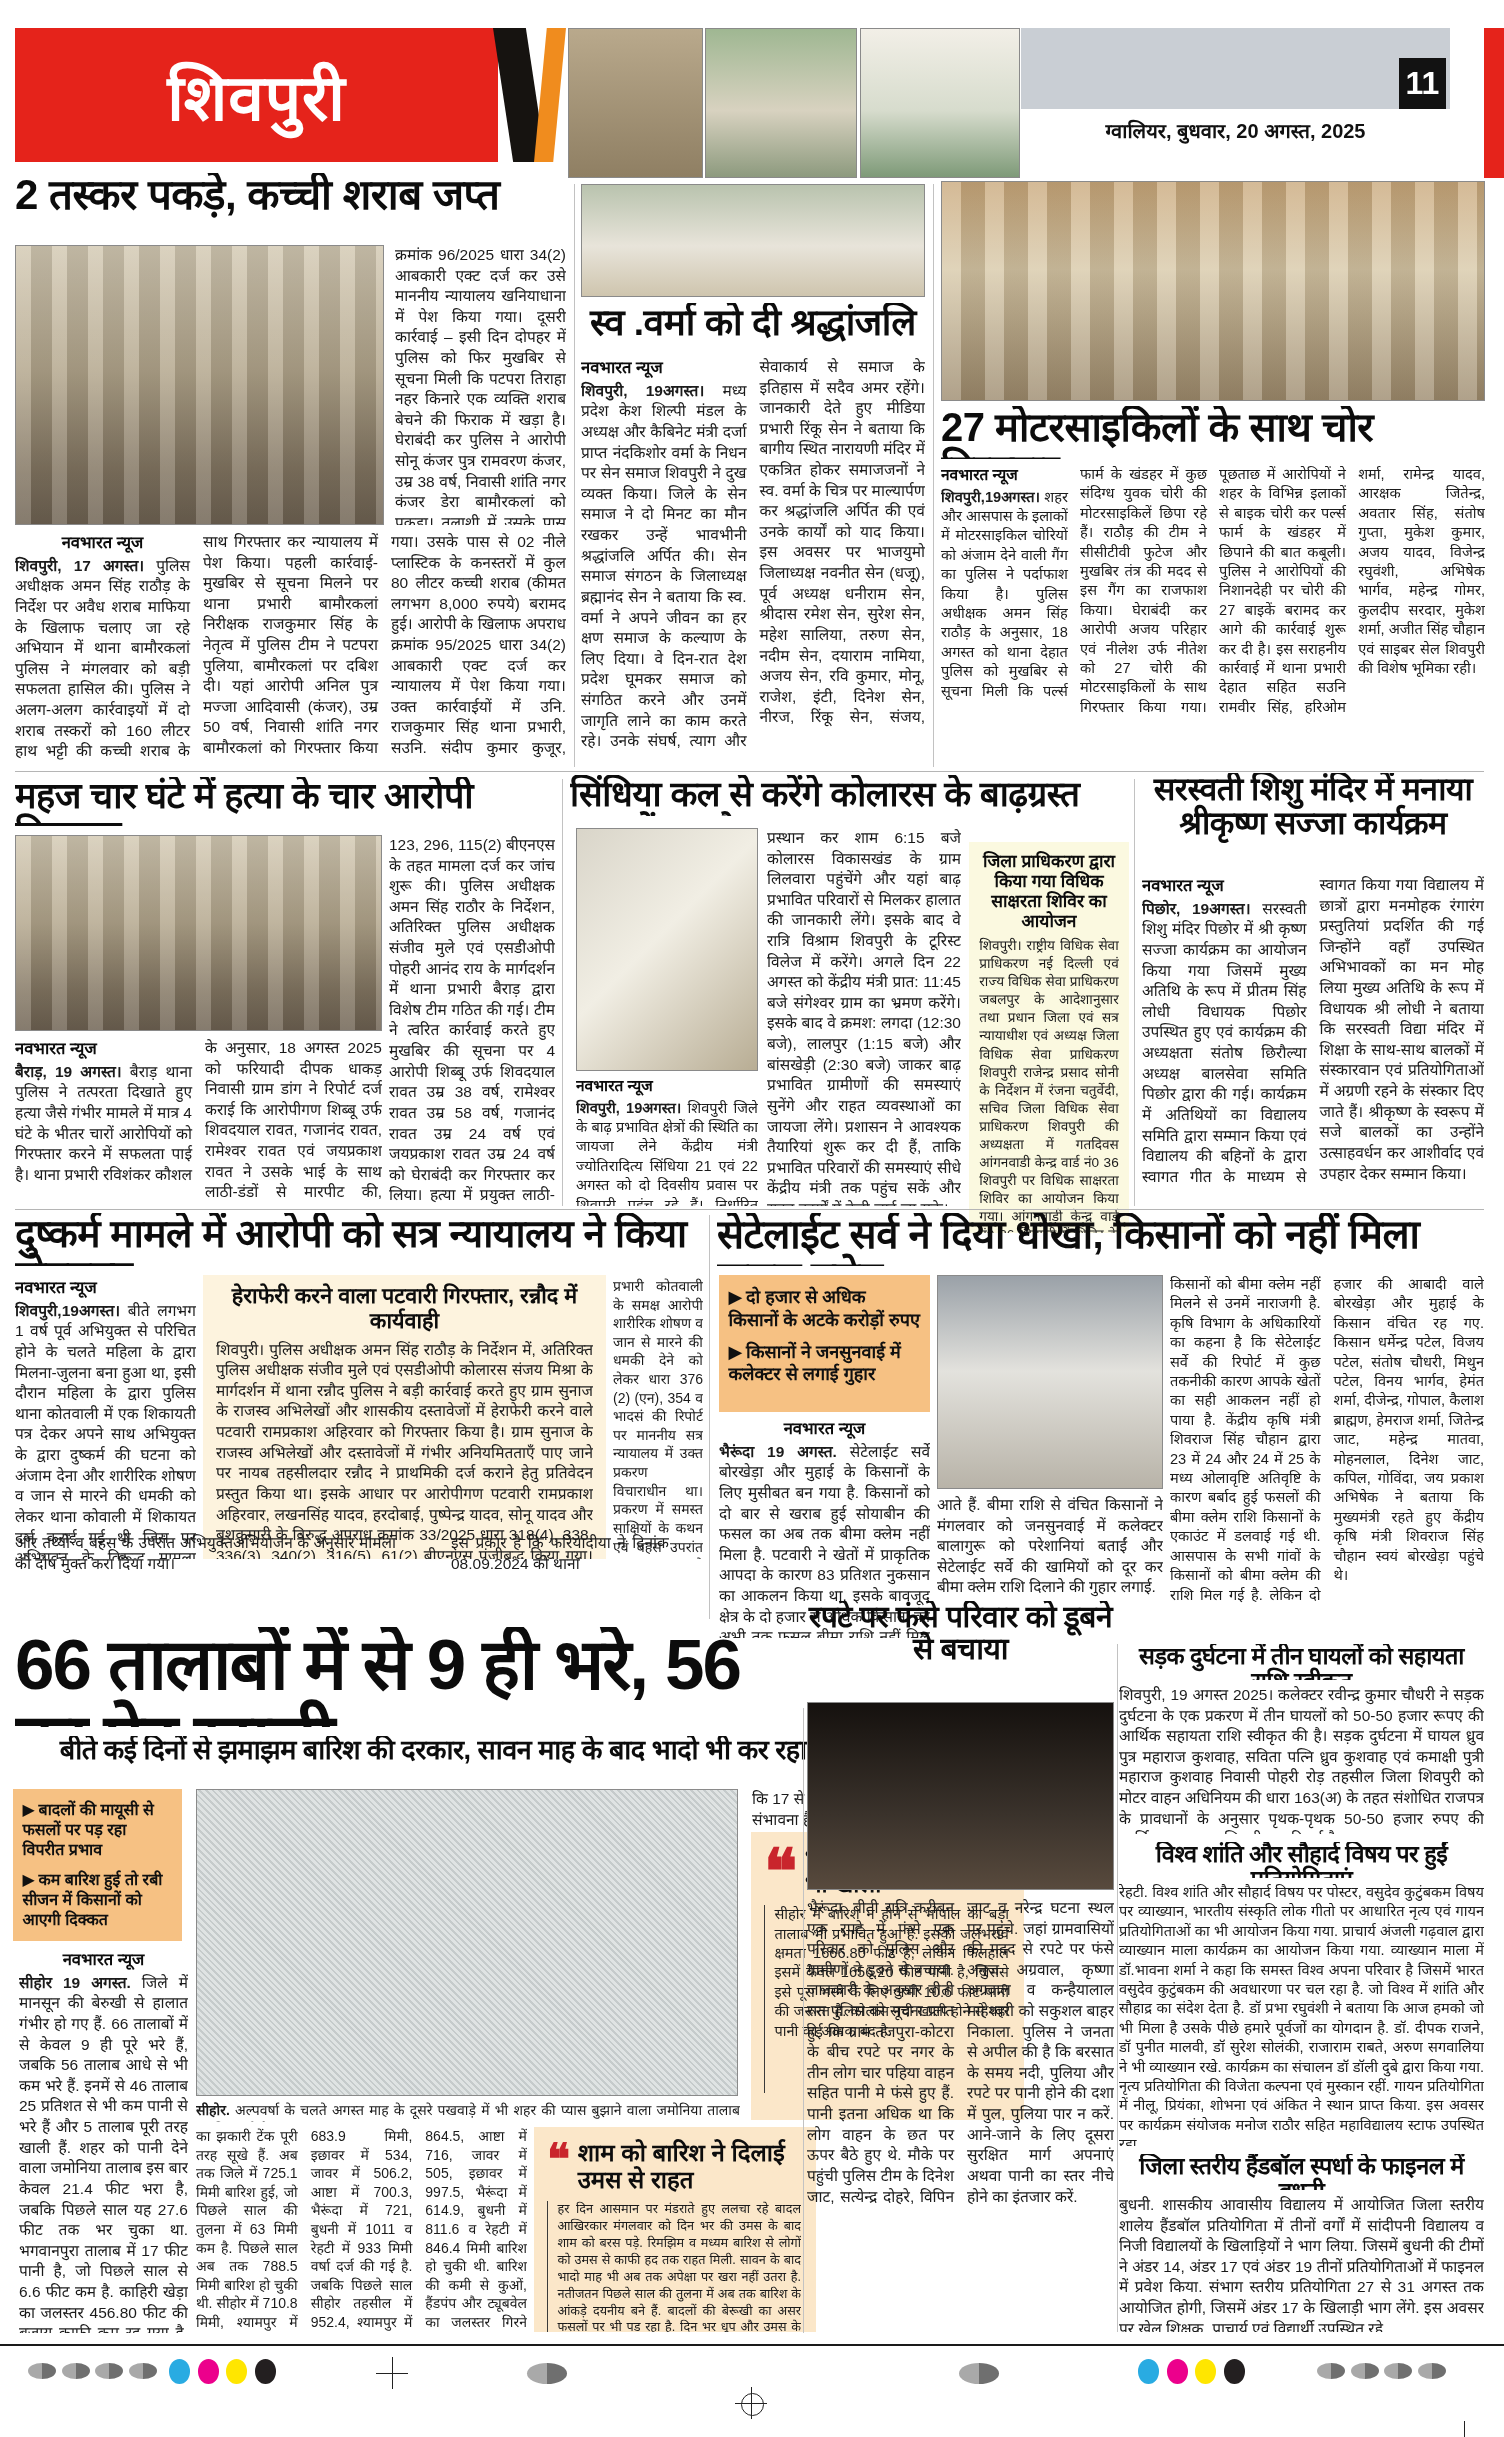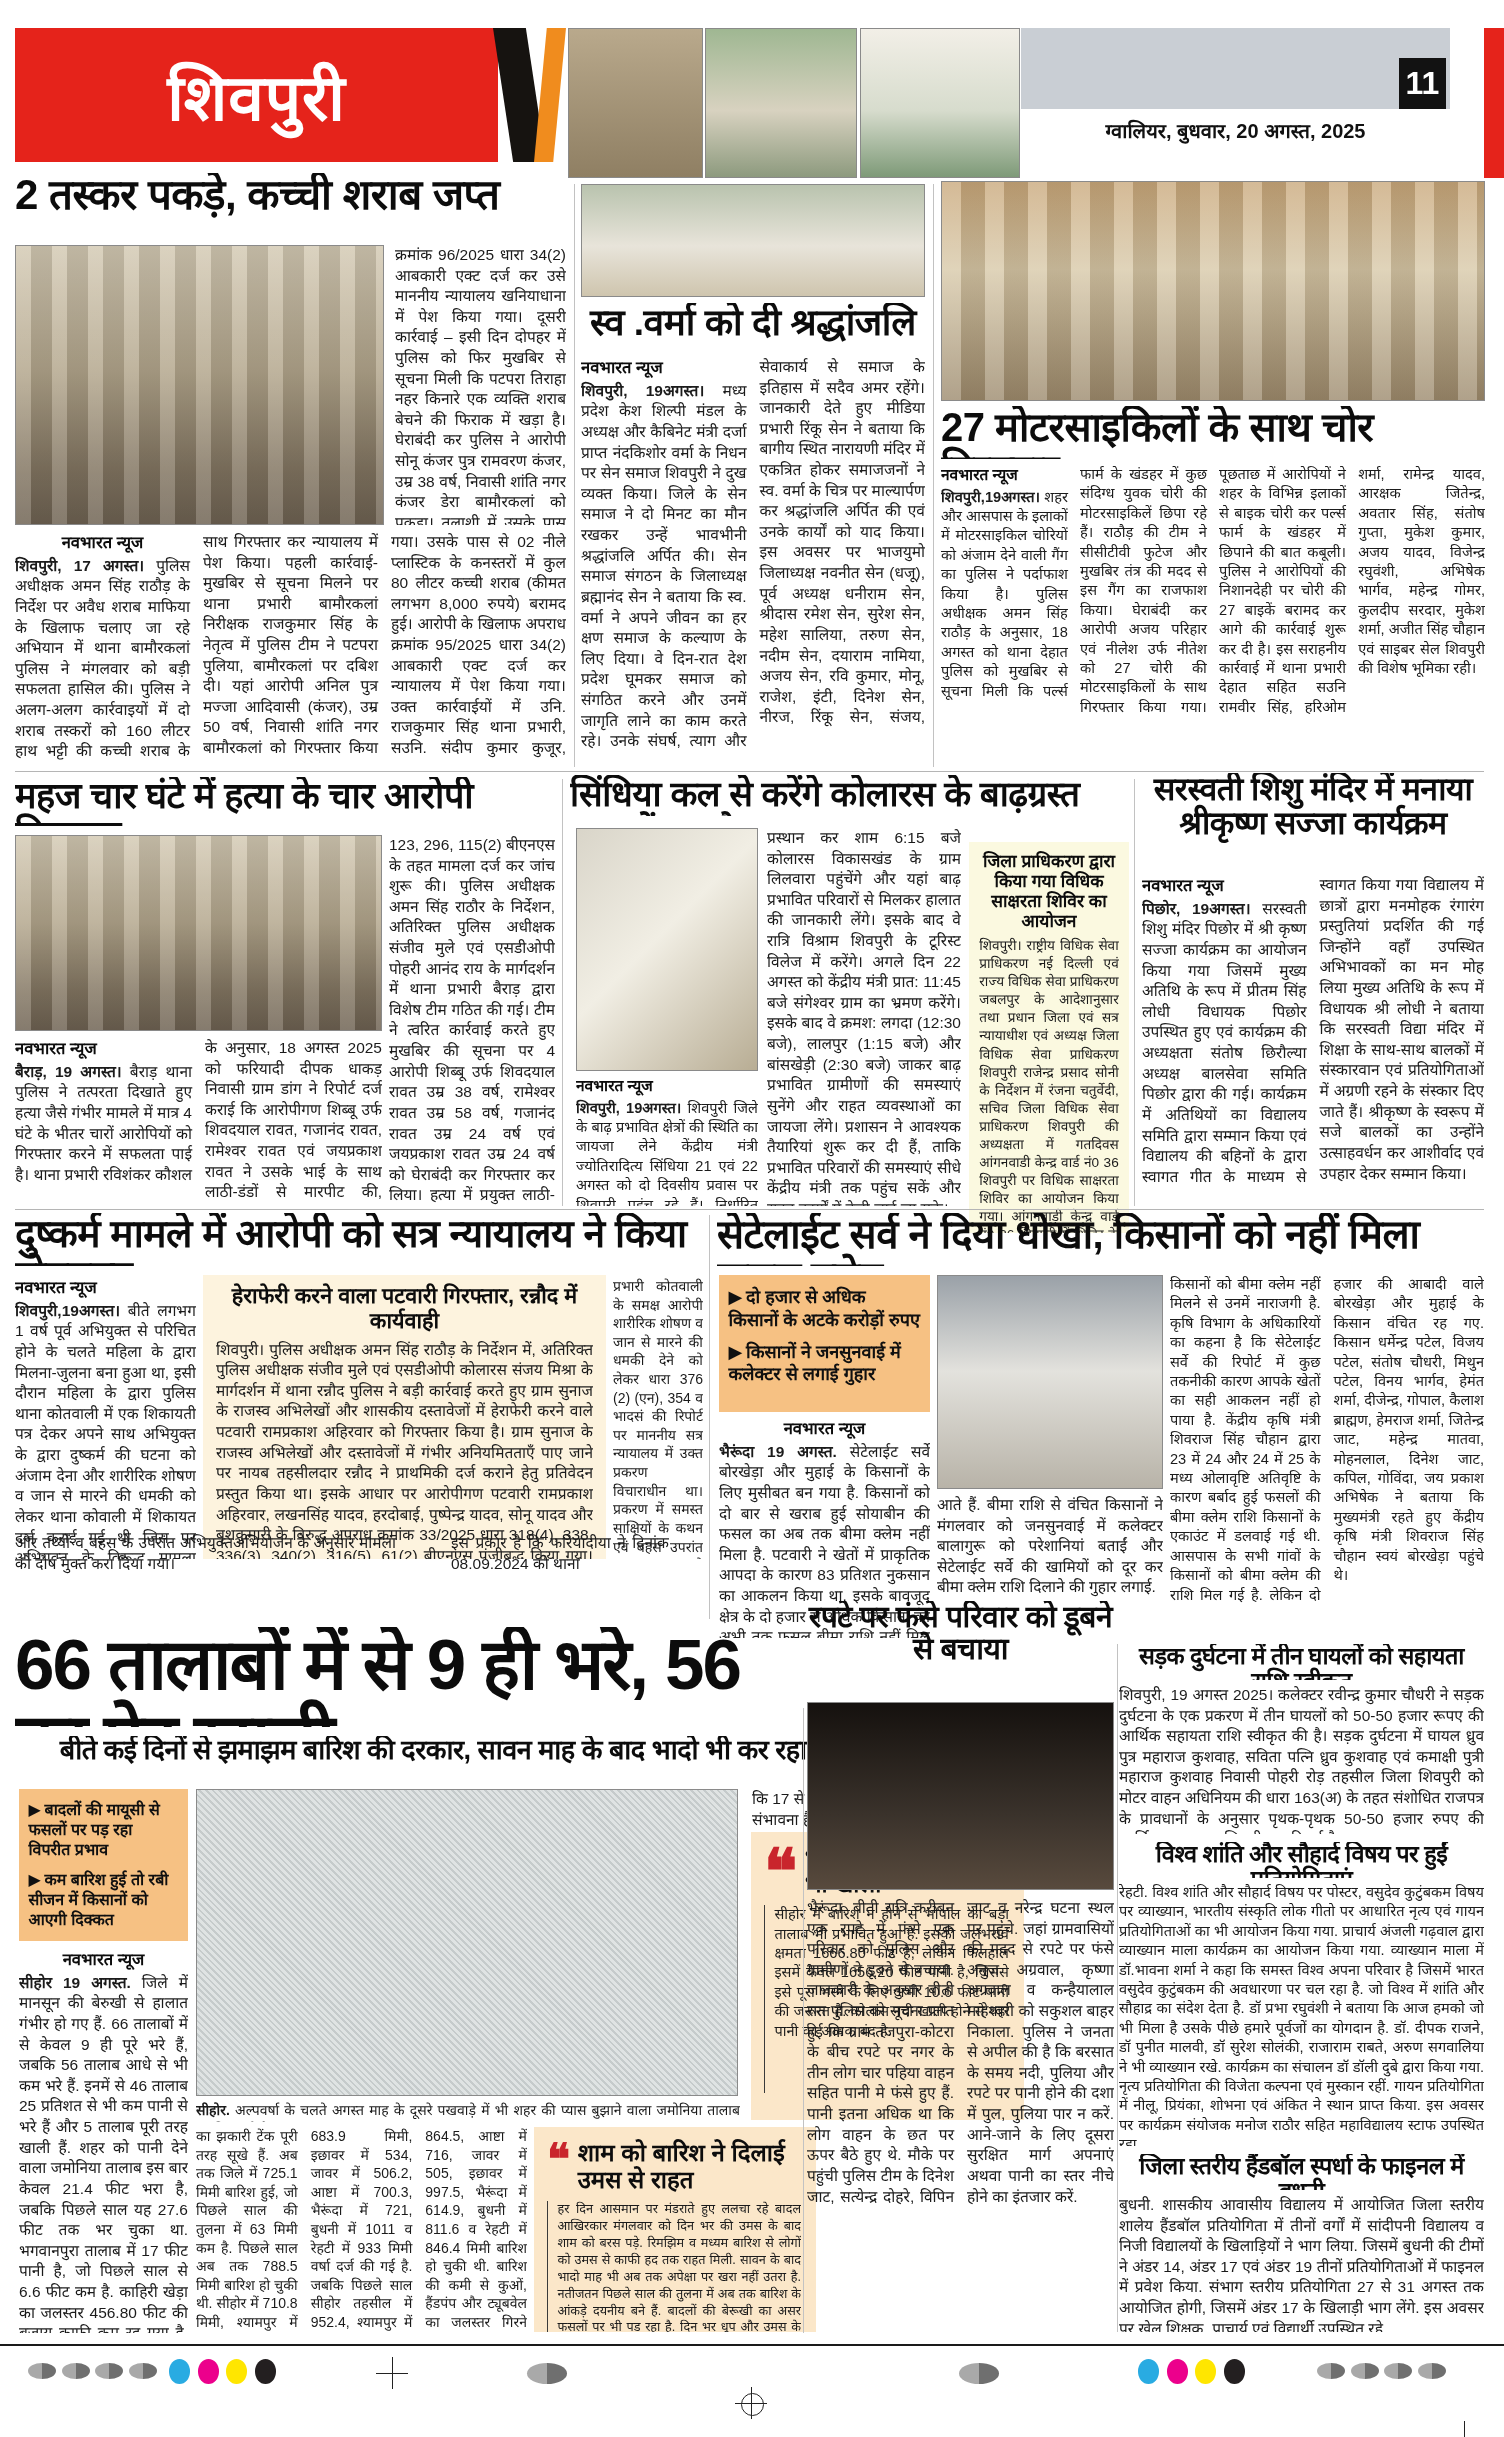--- a/index.html
+++ b/index.html
@@ -170,21 +170,21 @@
     <div class="byl">नवभारत न्यूज</div>
     <p><b>भैरूंदा 19 अगस्त. </b><span>सेटेलाईट सर्वे बोरखेड़ा और मुहाई के किसानों के लिए मुसीबत बन गया है. किसानों को दो बार से खराब हुई सोयाबीन की फसल का अब तक बीमा क्लेम नहीं मिला है. पटवारी ने खेतों में प्राकृतिक आपदा के कारण 83 प्रतिशत नुकसान का आकलन किया था. इसके बावजूद क्षेत्र के दो हजार से अधिक किसानों को अभी तक फसल बीमा राशि नहीं मिल सकी है.</span></p>
   </div>
   <div class="abs photo ph-farmers" style="left:937px;top:1275px;width:226px;height:214px;"></div>
   <div class="abs bt" style="left:937px;top:1495px;width:226px;height:141px;">आते हैं. बीमा राशि से वंचित किसानों ने मंगलवार को जनसुनवाई में कलेक्टर बालागुरू को परेशानियां बताईं और सेटेलाईट सर्वे की खामियों को दूर कर बीमा क्लेम राशि दिलाने की गुहार लगाई.</div>
   <div class="abs bt c2" style="left:1170px;top:1275px;width:314px;height:361px;font-size:14.6px;">किसानों को बीमा क्लेम नहीं मिलने से उनमें नाराजगी है. कृषि विभाग के अधिकारियों का कहना है कि सेटेलाईट सर्वे की रिपोर्ट में कुछ तकनीकी कारण आपके खेतों का सही आकलन नहीं हो पाया है. केंद्रीय कृषि मंत्री शिवराज सिंह चौहान द्वारा 23 में 24 और 24 में 25 के मध्य ओलावृष्टि अतिवृष्टि के कारण बर्बाद हुई फसलों की बीमा क्लेम राशि किसानों के एकाउंट में डलवाई गई थी. आसपास के सभी गांवों के किसानों को बीमा क्लेम की राशि मिल गई है. लेकिन दो हजार की आबादी वाले बोरखेड़ा और मुहाई के किसान वंचित रह गए. किसान धर्मेन्द्र पटेल, विजय पटेल, संतोष चौधरी, मिथुन पटेल, विनय भार्गव, हेमंत शर्मा, दीजेन्द्र, गोपाल, कैलाश ब्राह्मण, हेमराज शर्मा, जितेन्द्र जाट, महेन्द्र मातवा, मोहनलाल, दिनेश जाट, कपिल, गोविंदा, जय प्रकाश अभिषेक ने बताया कि मुख्यमंत्री रहते हुए केंद्रीय कृषि मंत्री शिवराज सिंह चौहान स्वयं बोरखेड़ा पहुंचे थे।</div>
 
   <div class="abs hl" style="left:15px;top:1627px;width:786px;height:100px;font-size:71px;letter-spacing:-1.9px;">66 तालाबों में से 9 ही भरे, 56 का पेट खाली</div>
   <div class="abs hl ctr" style="left:28px;top:1736px;width:989px;height:40px;font-size:27px;font-weight:700;">बीते कई दिनों से झमाझम बारिश की दरकार, सावन माह के बाद भादो भी कर रहा किसानों को निराश</div>
 
-  <div class="abs bulletbox" style="left:19px;top:1789px;width:169px;height:152px;">
+  <div class="abs bulletbox" style="left:13px;top:1789px;width:169px;height:152px;">
     <div class="bullet" style="font-size:16px;"><span class="tri">▶</span><span>बादलों की मायूसी से फसलों पर पड़ रहा विपरीत प्रभाव</span></div>
     <div class="bullet" style="font-size:16px;"><span class="tri">▶</span><span>कम बारिश हुई तो रबी सीजन में किसानों को आएगी दिक्कत</span></div>
   </div>
   <div class="abs bt" style="left:19px;top:1949px;width:169px;height:384px;">
     <div class="byl">नवभारत न्यूज</div>
     <p><b>सीहोर 19 अगस्त. </b><span>जिले में मानसून की बेरुखी से हालात गंभीर हो गए हैं. 66 तालाबों में से केवल 9 ही पूरे भरे हैं, जबकि 56 तालाब आधे से भी कम भरे हैं. इनमें से 46 तालाब 25 प्रतिशत से भी कम पानी से भरे हैं और 5 तालाब पूरी तरह खाली हैं. शहर को पानी देने वाला जमोनिया तालाब इस बार केवल 21.4 फीट भरा है, जबकि पिछले साल यह 27.6 फीट तक भर चुका था. भगवानपुरा तालाब में 17 फीट पानी है, जो पिछले साल से 6.6 फीट कम है. काहिरी खेड़ा का जलस्तर 456.80 फीट की बजाय काफी कम रह गया है. खाईखेड़ा, लोटिया, बोरदी खेड़ा, ढाबला माता, गुरारी, हसनपुर, बांसिया पाल, मैना, पंचायरा, सेंवड़ा, सिरखेड़ीवाला के तालाब व शहर के इमलिया व आशा बाग के झकारी टेंक पूरी तरह सूखे हैं.</span></p>
   </div>
 
   <div class="abs photo ph-tank" style="left:196px;top:1789px;width:542px;height:307px;"></div>
   <div class="abs bt" style="left:196px;top:2101px;width:544px;height:21px;font-size:14px;">

